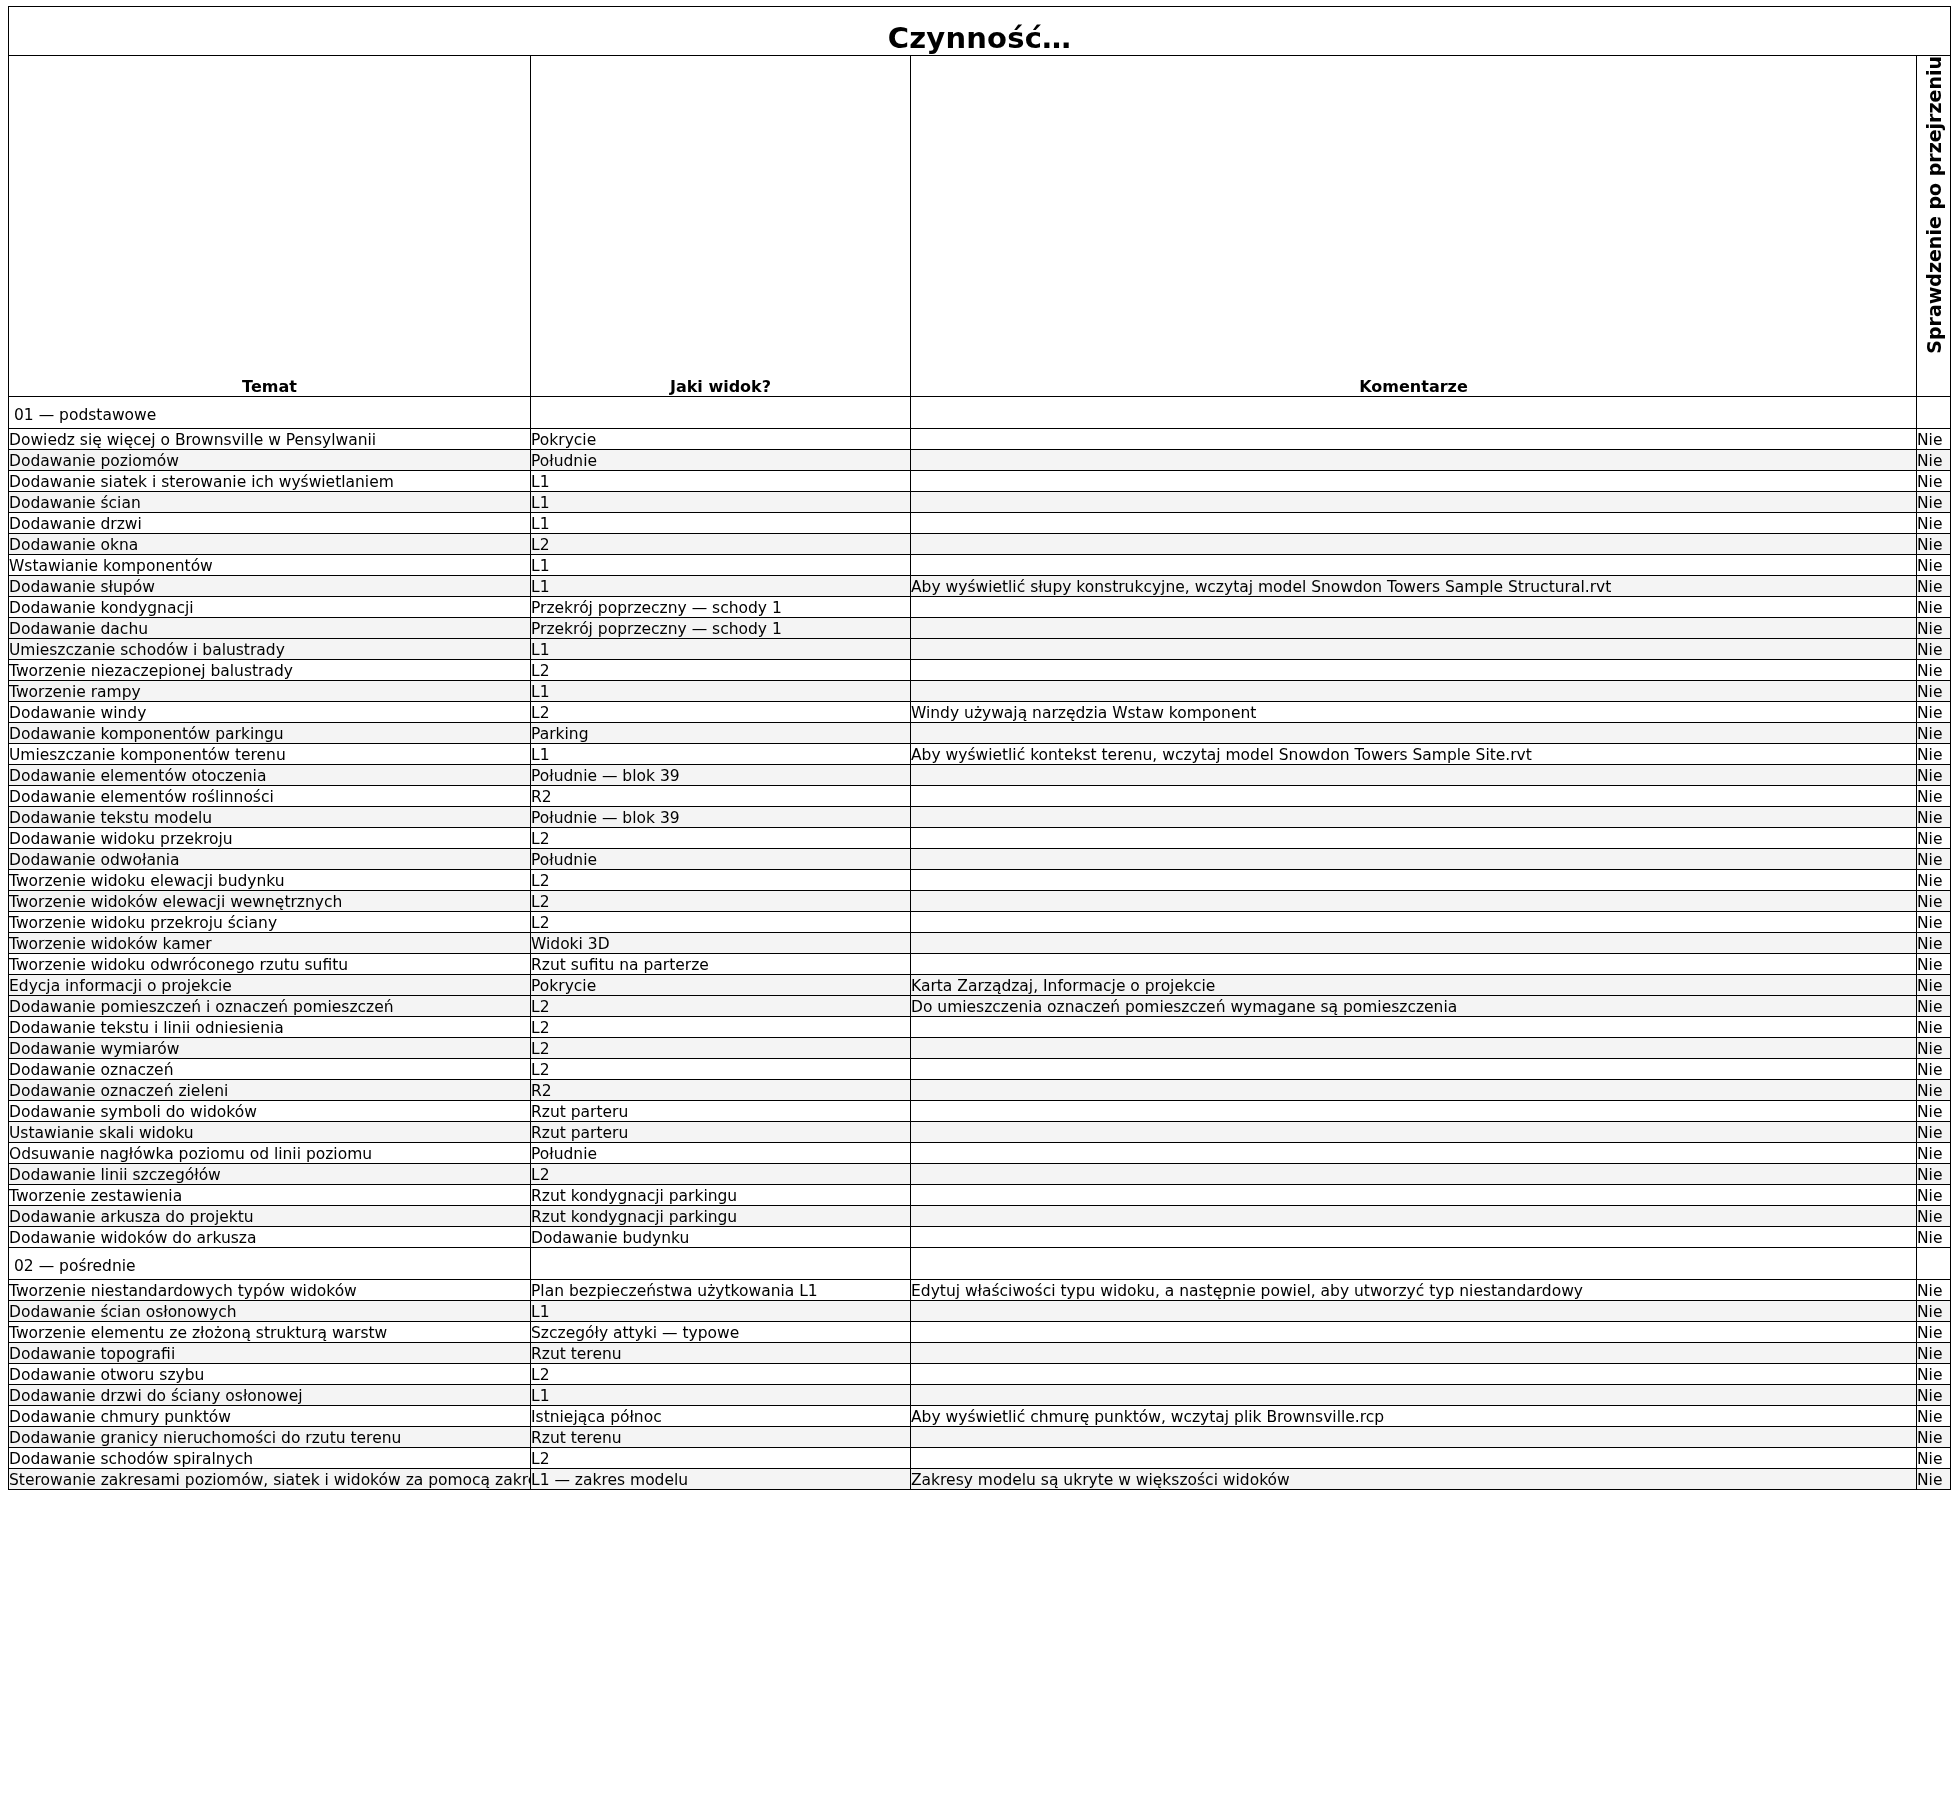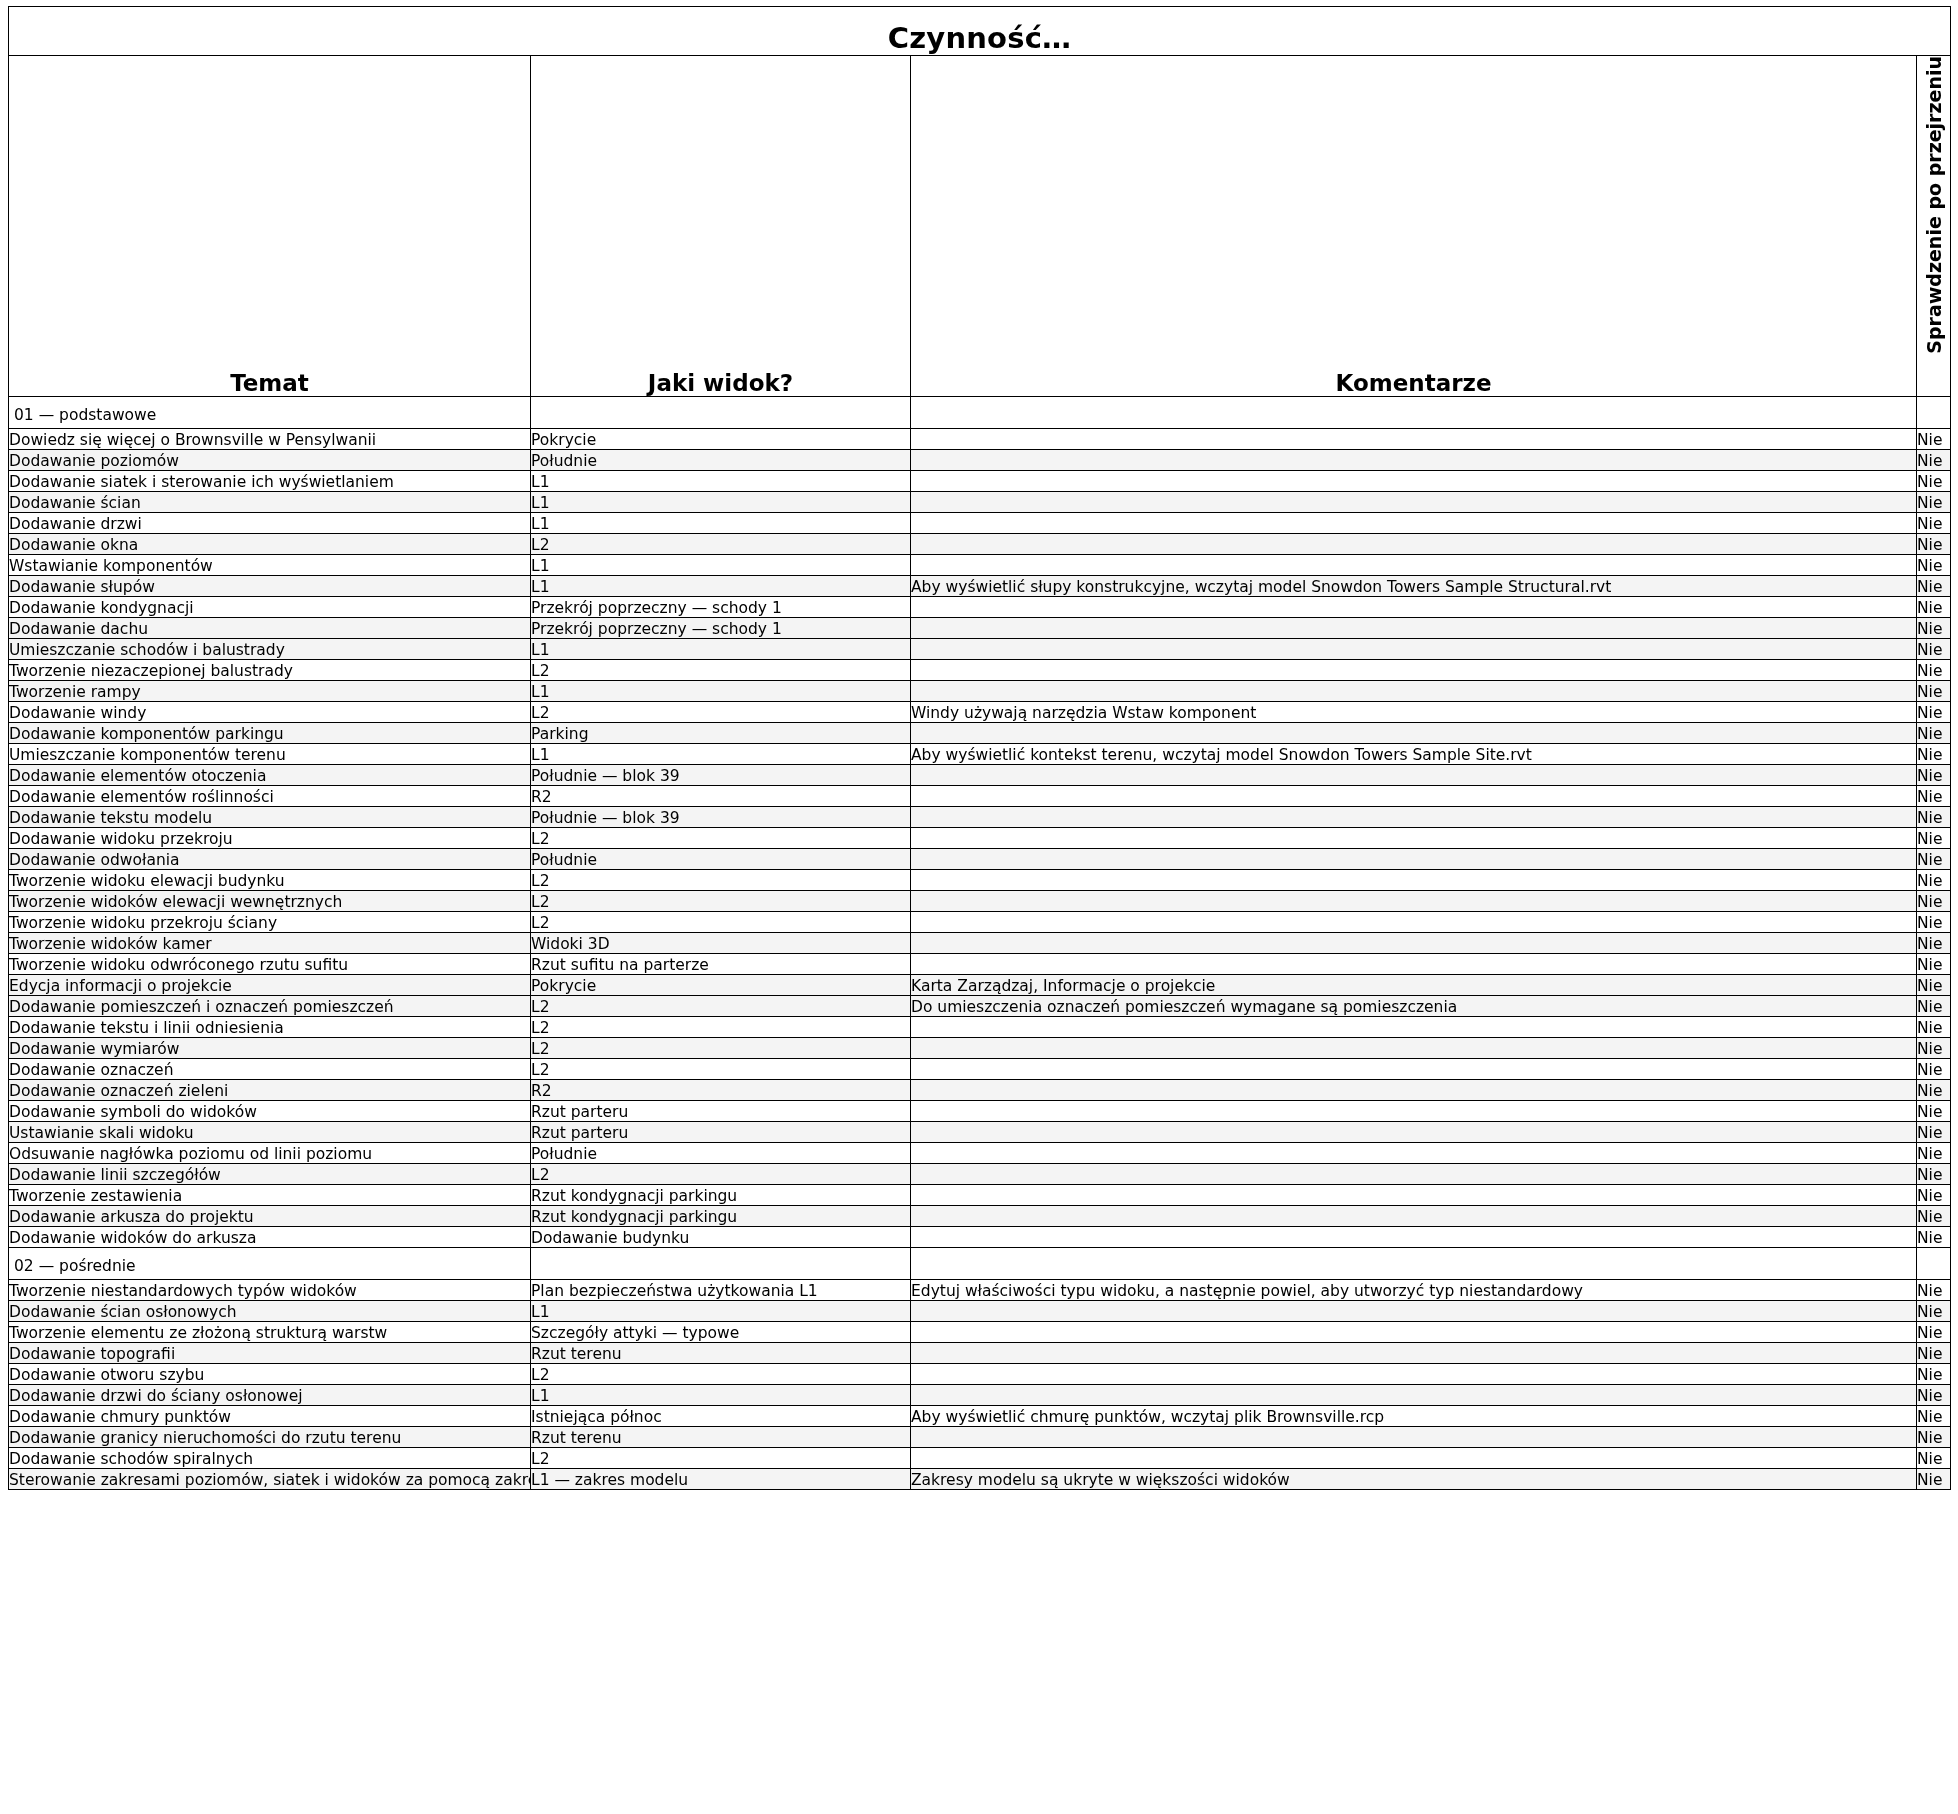--- a/index.html
+++ b/index.html
@@ -34,21 +34,21 @@
     font-size: 29px;
     font-weight: bold;
     padding: 8px 0 10px 0;
     height: 48px;
     vertical-align: middle;
     letter-spacing: 0.2px;
   }
   .hdr-cell {
     text-align: center;
     font-weight: bold;
-    font-size: 23px;
+    font-size: 16px;
     height: 340px;
     vertical-align: bottom;
     padding-bottom: 13px;
   }
   .hdr-vertical {
     position: relative;
     width: 34px;
     padding: 0;
   }
   .hdr-vertical .vtext {

